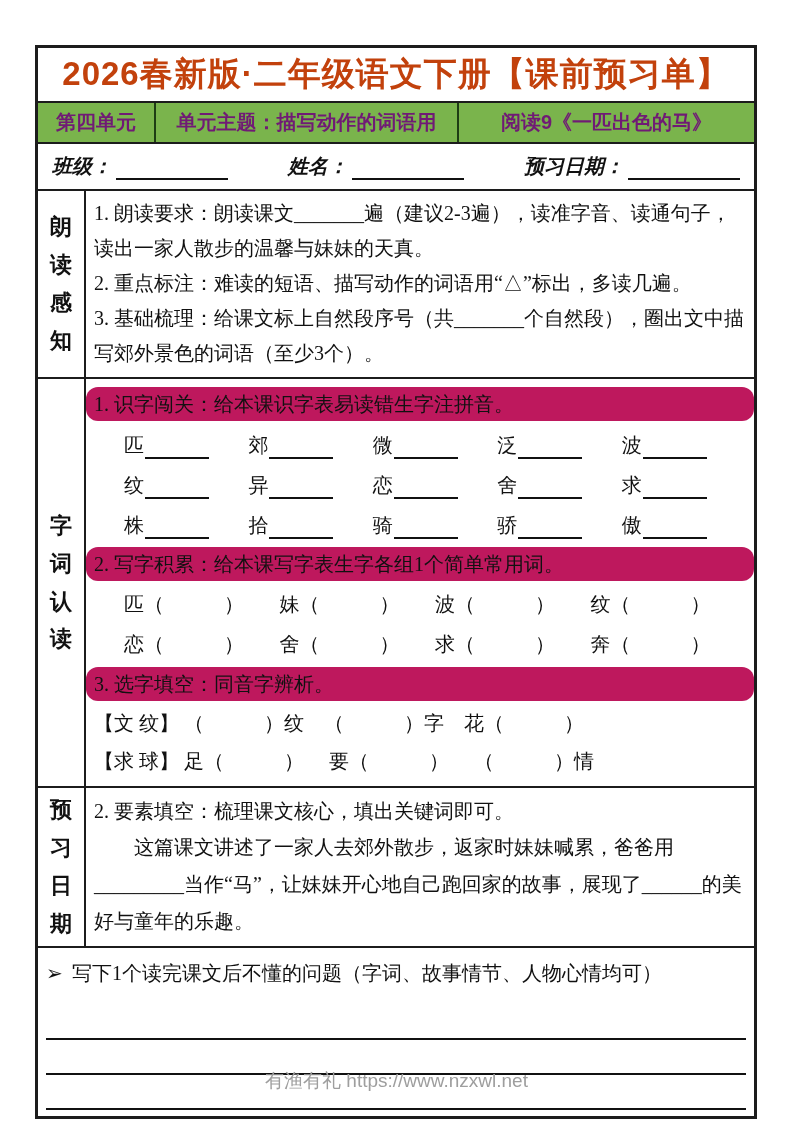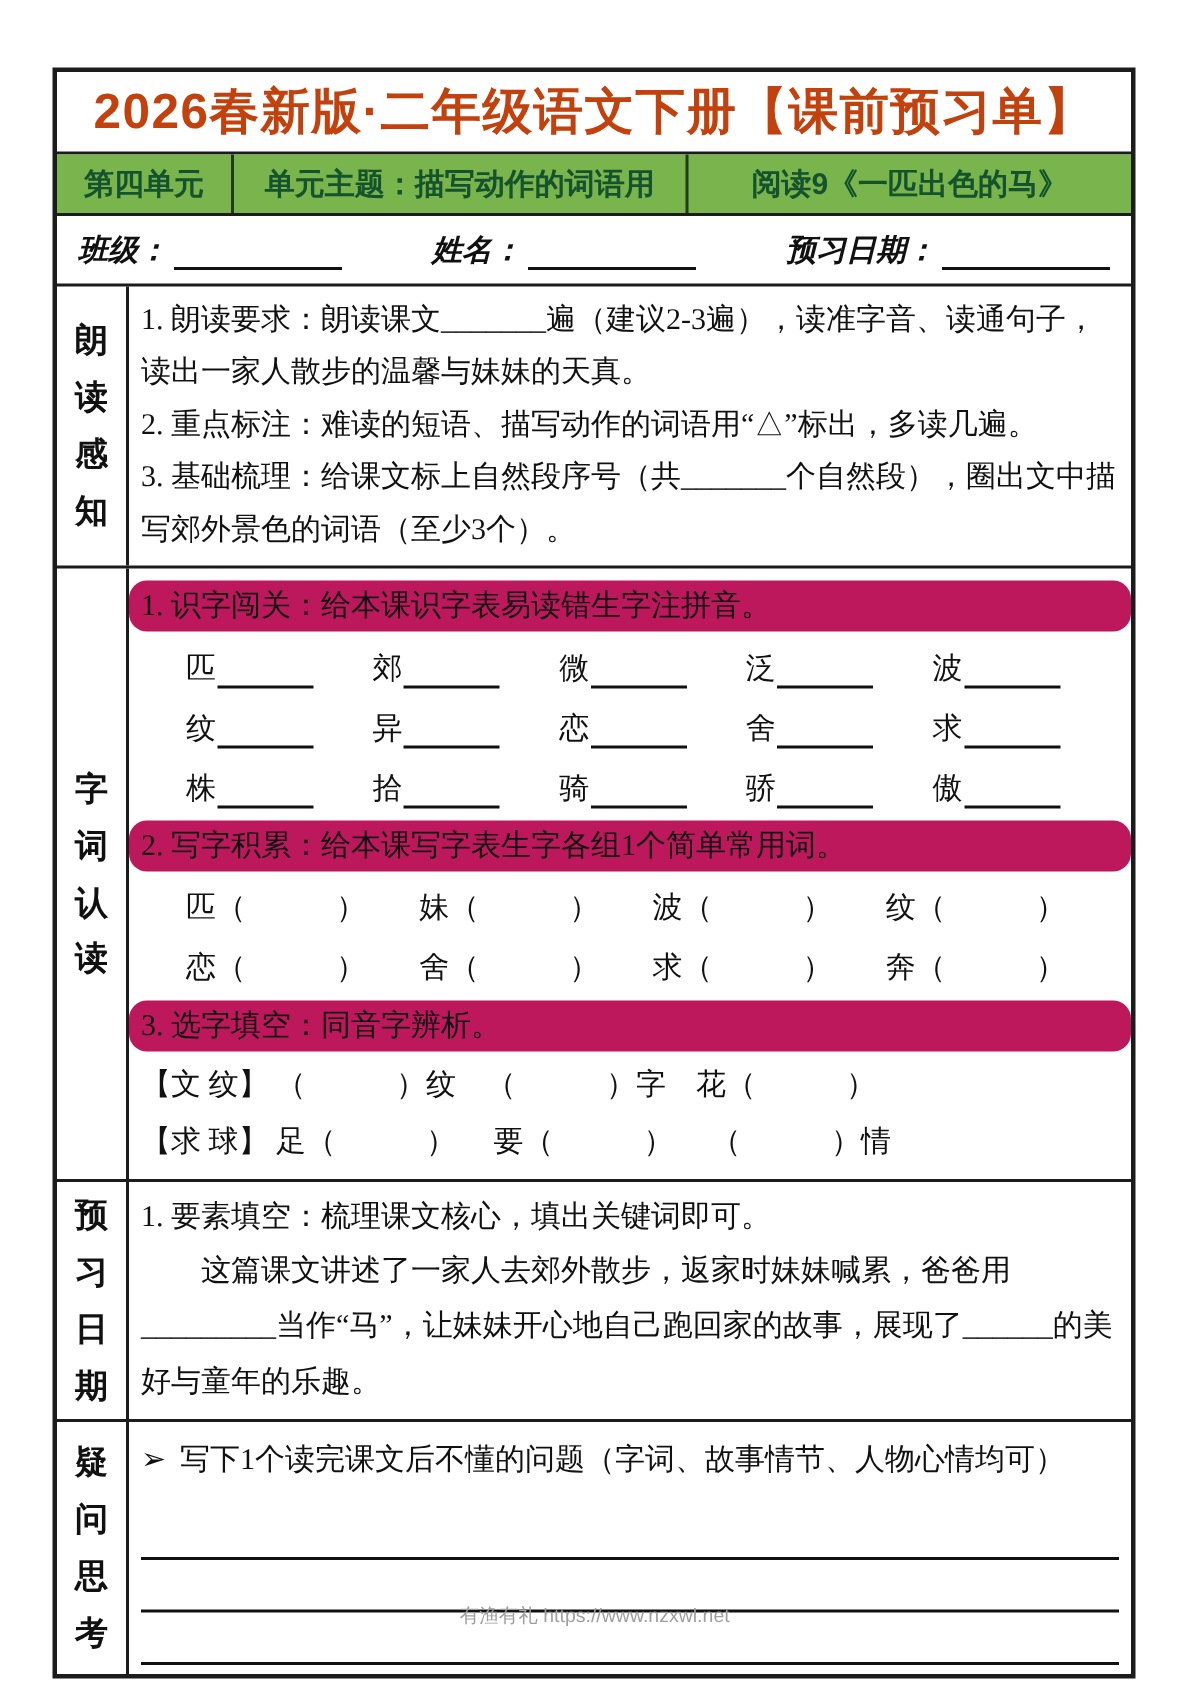--- a/index.html
+++ b/index.html
@@ -17,21 +17,21 @@
   .title-row { height: 55px; display: flex; align-items: center; justify-content: center; }
   .title {
     font-family: "Liberation Sans", sans-serif; font-weight: bold;
     font-size: 33px; color: #c2410c; letter-spacing: 1px; white-space: nowrap;
   }
 
   
   .green-row {
     height: 41px; display: flex; background: #7ab44c;
     font-family: "Liberation Sans", sans-serif; font-weight: bold;
-    font-size: 20px; color: #14532d;
+    font-size: 20px; color: #701a75;
   }
   .green-cell { display: flex; align-items: center; justify-content: center; white-space: nowrap; }
   .gc1 { width: 118px; border-right: 2px solid #1e3d14; }
   .gc2 { width: 303px; border-right: 2px solid #1e3d14; }
   .gc3 { flex: 1; }
 
   
   .info-row {
     height: 47px; display: flex; align-items: center;
     font-family: "Liberation Sans", sans-serif; font-weight: bold; font-size: 20px;
@@ -72,21 +72,21 @@
   
   .q-line { display: flex; line-height: 35px; padding-top: 3px; }
   .q-bullet { width: 26px; flex: none; }
   .q-text { flex: 1; }
   .write-line { border-bottom: 2px solid #111; height: 35px; }
   .write-line.first { margin-top: 14px; }
 
   
   .footer {
     position: absolute; left: 0; top: 1068px; width: 793px; text-align: center;
-    font-family: "Liberation Sans", sans-serif; font-size: 13px; color: #9e9e9e;
+    font-family: "Liberation Sans", sans-serif; font-size: 19px; color: #9e9e9e;
   }
 </style>
 </head>
 <body>
 
 <div class="sheet">
 
   <div class="title-row hrow">
     <div class="title">2026春新版·二年级语文下册【课前预习单】</div>
   </div>
@@ -219,29 +219,26 @@
       <div class="homo-line">【求 球】 足（　　　）　 要（　　　）　 （　　　）情</div>
 
     </div>
   </div>
 
   <div class="section">
     <div class="label-col">
       <div class="label-text">预习日期</div>
     </div>
     <div class="content-col s3">
-      <div class="heading">1. 要素填空：梳理课文核心，填出关键词即可。</div>
+      <div class="heading">2. 要素填空：梳理课文核心，填出关键词即可。</div>
       <div class="para">这篇课文讲述了一家人去郊外散步，返家时妹妹喊累，爸爸用_________当作“马”，让妹妹开心地自己跑回家的故事，展现了______的美好与童年的乐趣。</div>
     </div>
   </div>
 
   <div class="section">
-    <div class="label-col">
-      <div class="label-text">疑问思考</div>
-    </div>
     <div class="content-col">
       <div class="q-line">
         <span class="q-bullet">➢</span>
         <span class="q-text">写下1个读完课文后不懂的问题（字词、故事情节、人物心情均可）</span>
       </div>
       <div class="write-line first"></div>
       <div class="write-line"></div>
       <div class="write-line"></div>
     </div>
   </div>

